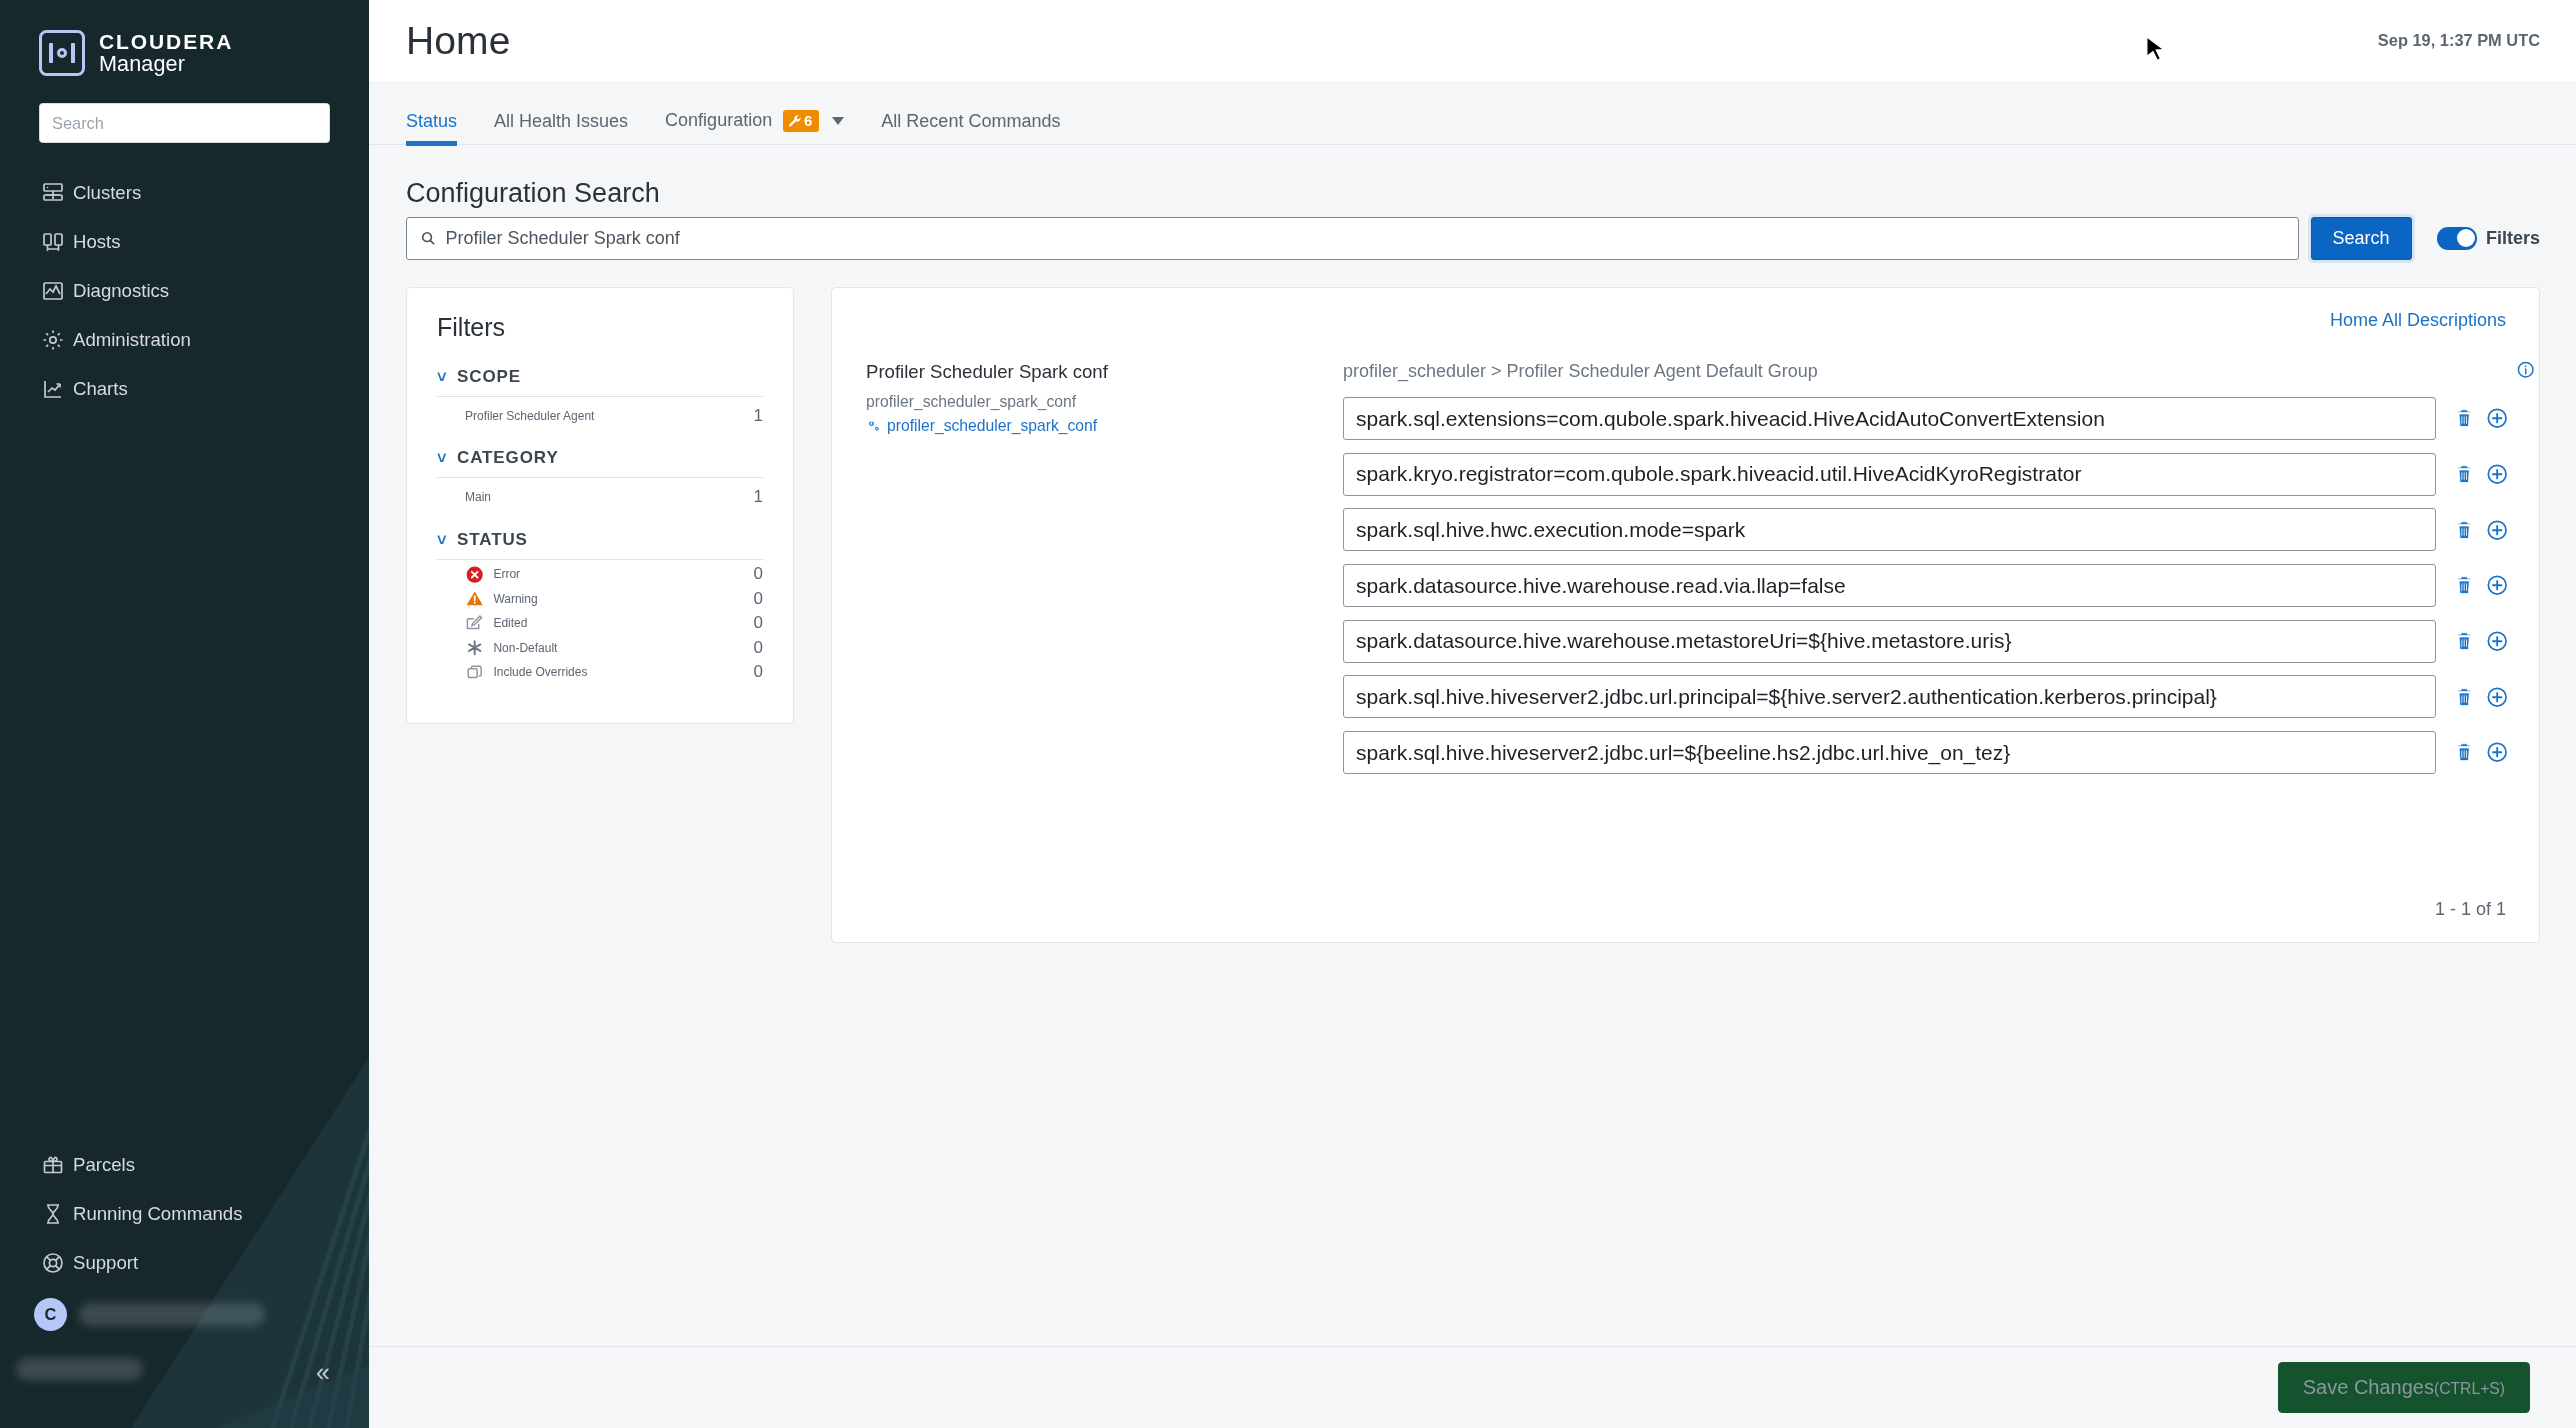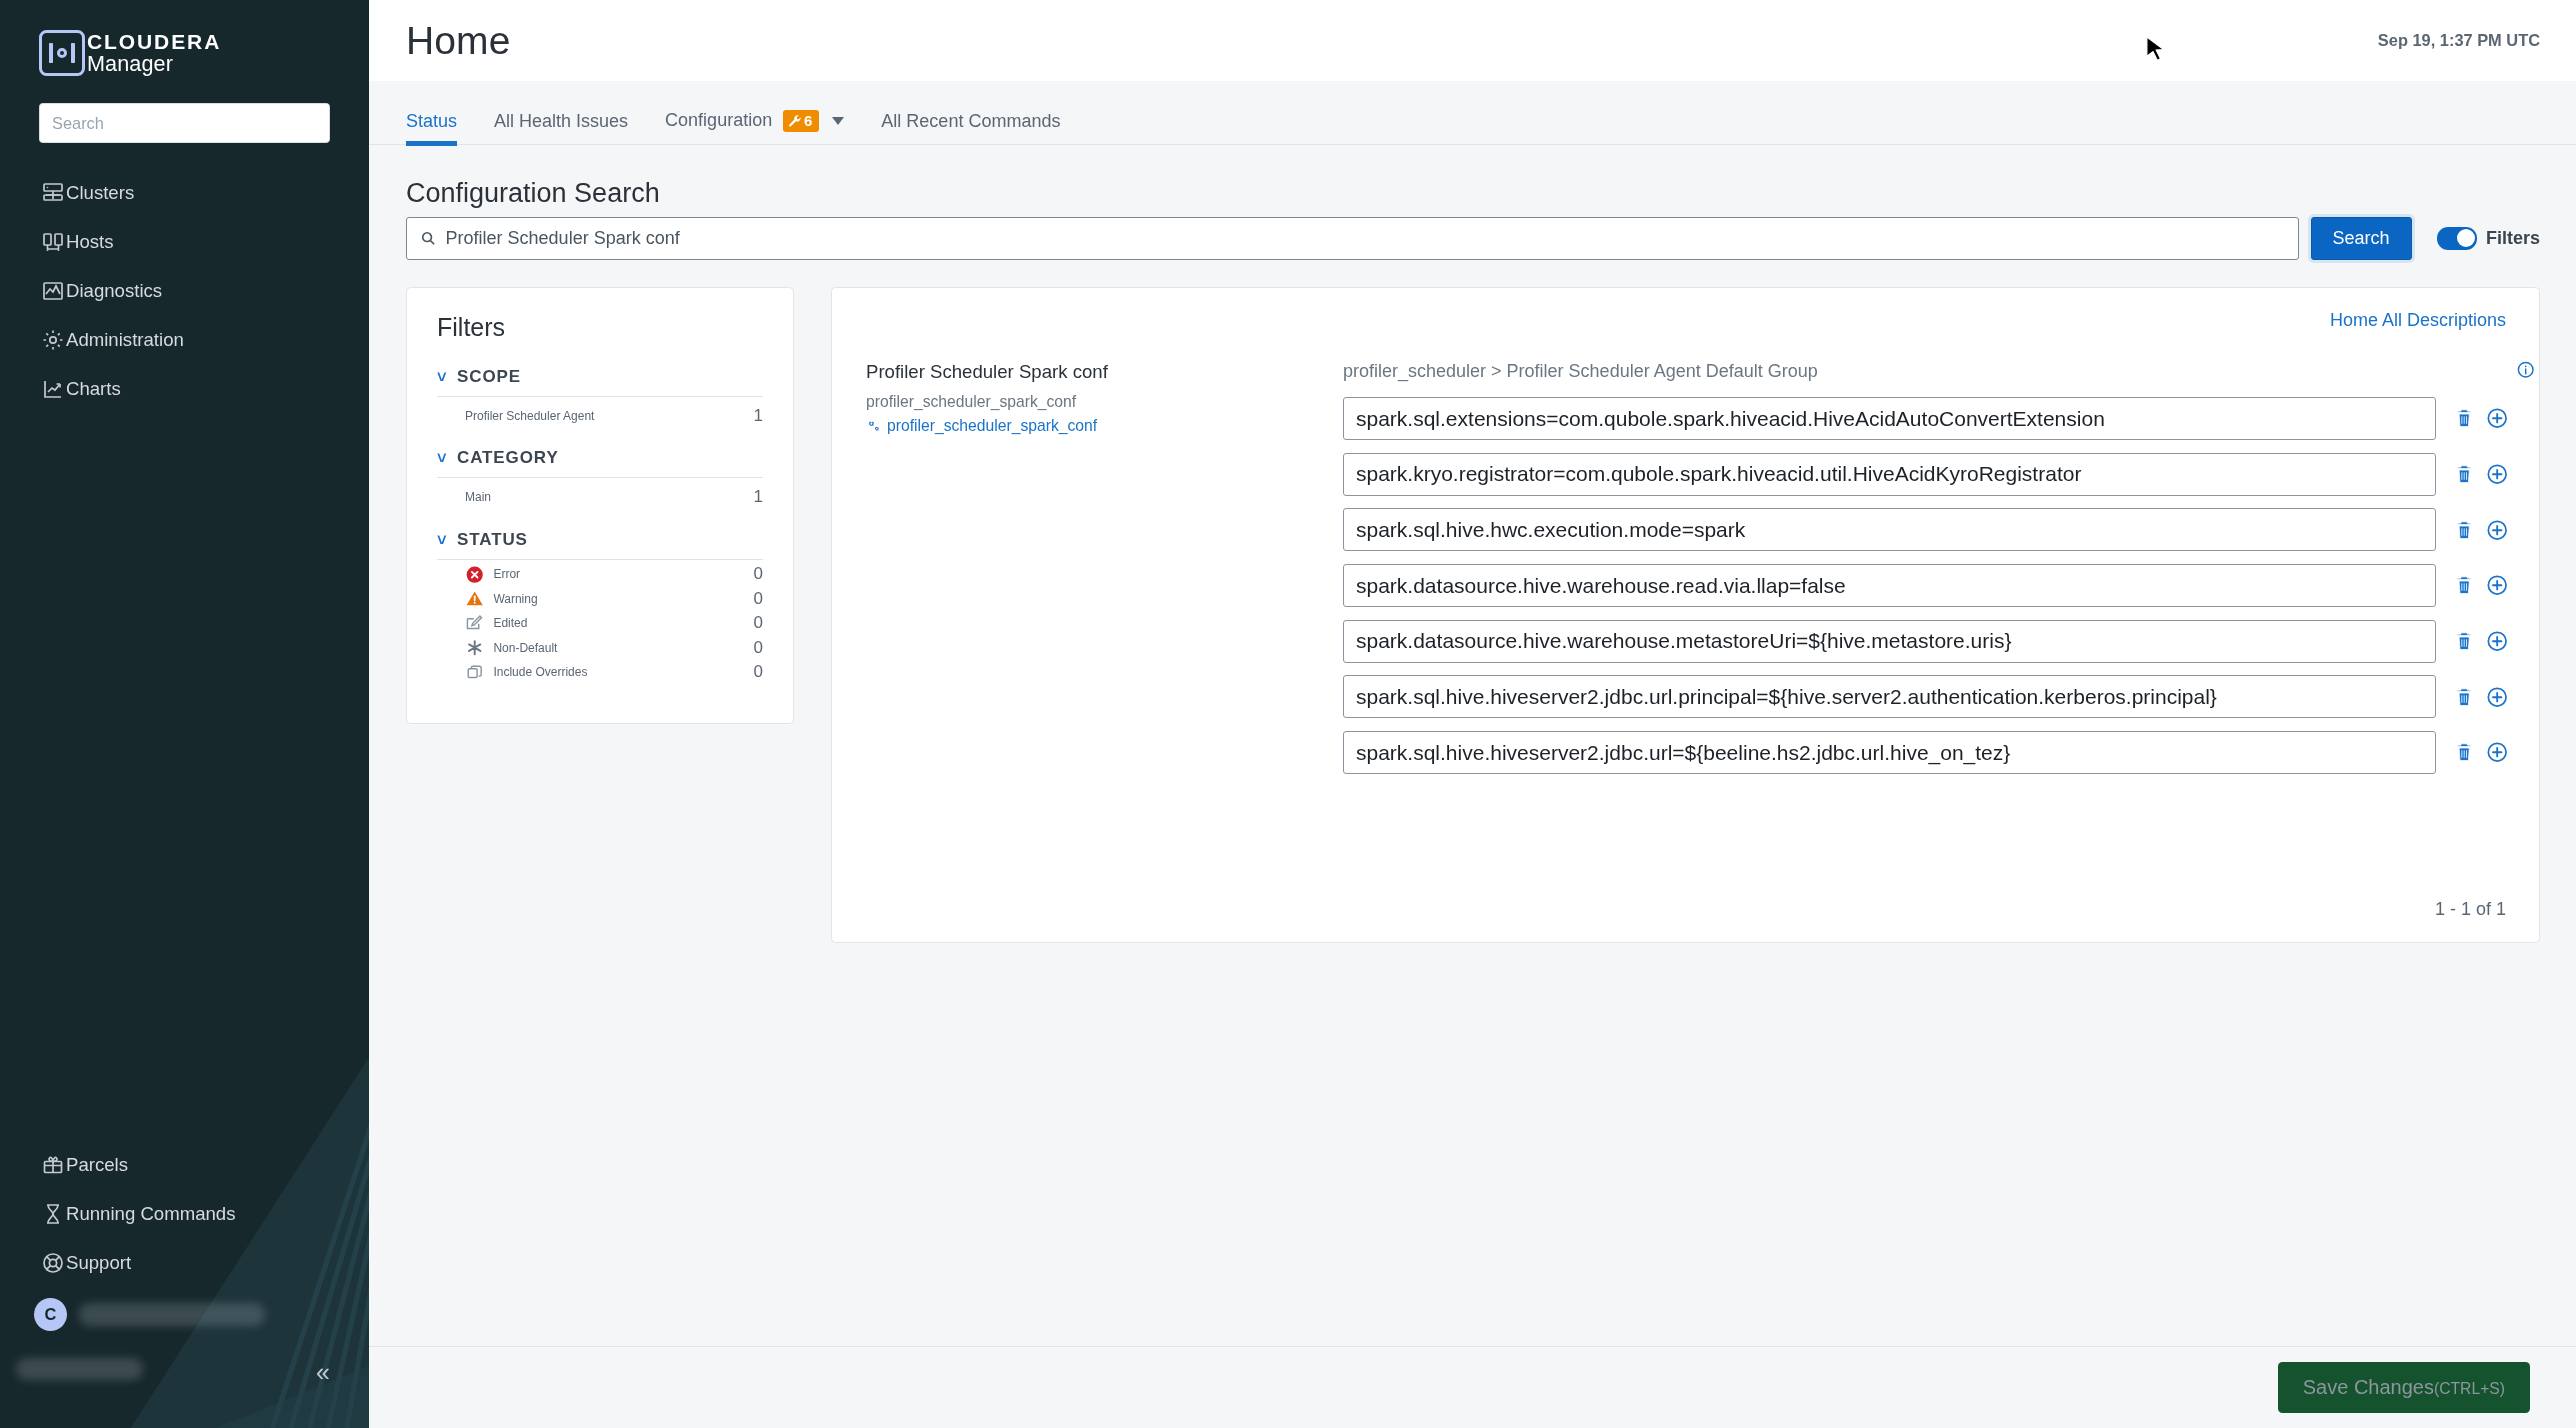--- a/index.html
+++ b/index.html
@@ -13,40 +13,40 @@
 
   
   .sidebar {
     width: 369px; height: 1428px;
     background: #17282c;
     position: relative;
     flex: 0 0 369px;
     overflow: hidden;
   }
   .sidebar-deco { position:absolute; right:-30px; bottom:0; width:313px; height:462px; pointer-events:none; }
-  .sidebar-brand { display: flex; align-items: center; gap: 2px; padding: 30px 0 0 39px; }
+  .sidebar-brand { display: flex; align-items: center; gap: 14px; padding: 30px 0 0 39px; }
   .brand-logo { width: 46px; height: 46px; border: 3.7px solid #b5c7f7; border-radius: 7.5px;
                 display:flex; align-items:center; justify-content:center; }
   .brand-logo .bars { display:flex; align-items:center; gap:3.7px; }
   .brand-logo .bar { width:3.7px; height:19.4px; background:#b5c7f7; border-radius:0.7px; }
   .brand-logo .dot { width:10.4px; height:10.4px; border:3px solid #b5c7f7; border-radius:50%; }
   .brand-text { line-height: 1.05; }
   .brand-top { font-size: 21px; font-weight: 700; letter-spacing: 1.9px; color:#fff; }
   .brand-bottom { font-size: 21.6px; font-weight: 400; color:#fff; letter-spacing: 0.1px; }
 
   .side-search-wrap { padding: 27px 39px 0 39px; }
   .side-search {
     width: 100%; height: 40px; border-radius: 3.7px; border: 0.7px solid #d8dde3;
     background: #fff; padding: 0 12px; font-size: 16.4px; color: #5a6470;
     font-family: "Liberation Sans", sans-serif;
   }
   .side-search::placeholder { color: #9aa3ad; }
 
   .nav-list { margin-top: 25px; }
-  .nav-item { display:flex; align-items:center; gap: 1px; padding: 12px 0 12px 40px; cursor: pointer; }
+  .nav-item { display:flex; align-items:center; gap: 8px; padding: 12px 0 12px 40px; cursor: pointer; }
   .nav-icon { width: 25px; height: 25px; flex:0 0 25px; display:flex; align-items:center; justify-content:center; color:#c3c9ce; }
   .nav-icon svg { width: 24px; height: 24px; stroke: #c3c9ce; fill: none; stroke-width: 1.7; }
   .nav-label { font-size: 18.6px; color: #d7dbdf; }
 
   .sidebar-bottom { position: absolute; left: 0; bottom: 0; width: 369px; }
   .user-row { display:flex; align-items:center; gap: 12px; padding: 10.4px 0 10.4px 34px; }
   .avatar { width: 33px; height: 33px; border-radius: 50%; background:#b5c7f7; color:#17282c;
             display:flex; align-items:center; justify-content:center; font-size:16.4px; font-weight:600; }
   .blurred { height: 22.4px; border-radius: 11.2px; background: rgba(190,200,210,.22);
              filter: blur(4.5px); }

